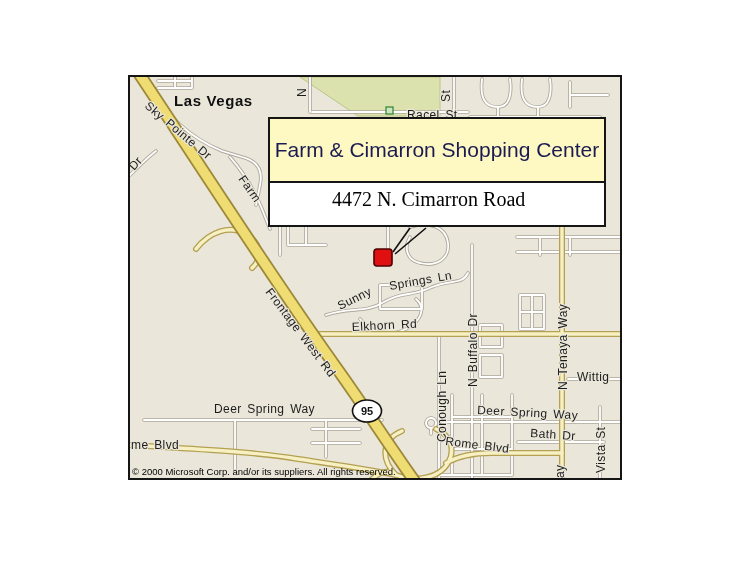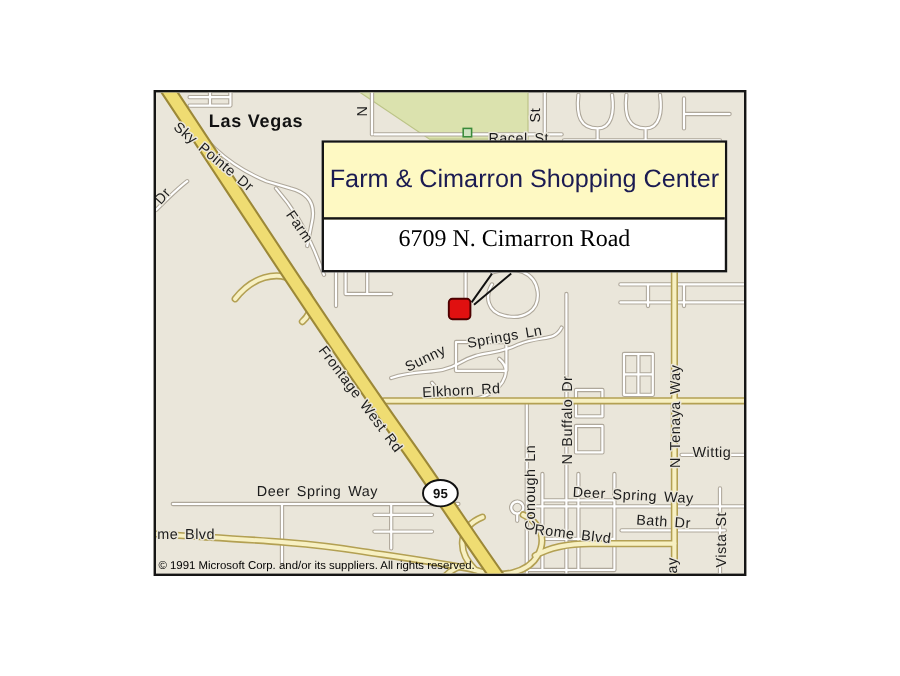--- a/index.html
+++ b/index.html
@@ -147,21 +147,21 @@
     <g>
       <ellipse cx="237" cy="334" rx="14.5" ry="11" fill="#ffffff" stroke="#111" stroke-width="1.6"></ellipse>
       <text class="shieldnum" x="237" y="338">95</text>
     </g>
 
     <path d="M280,151 L263,175 M296,151 L265,177" stroke="#111" stroke-width="1.6" fill="none"></path>
 
     <rect x="244" y="172" width="18" height="17" rx="3" fill="#E01010" stroke="#4d0000" stroke-width="1.6"></rect>
   </svg>
 
-  <div id="copyright">© 1991 Microsoft Corp. and/or its suppliers. All rights reserved.</div>
+  <div id="copyright">© 2000 Microsoft Corp. and/or its suppliers. All rights reserved.</div>
 
   <div id="callout">
     <div class="hdr">Farm &amp; Cimarron Shopping Center</div>
     <div class="bdy">
-      <div>6709 N. Cimarron Road</div>
+      <div>4472 N. Cimarron Road</div>
     </div>
   </div>
 </div>
 
 </body></html>

